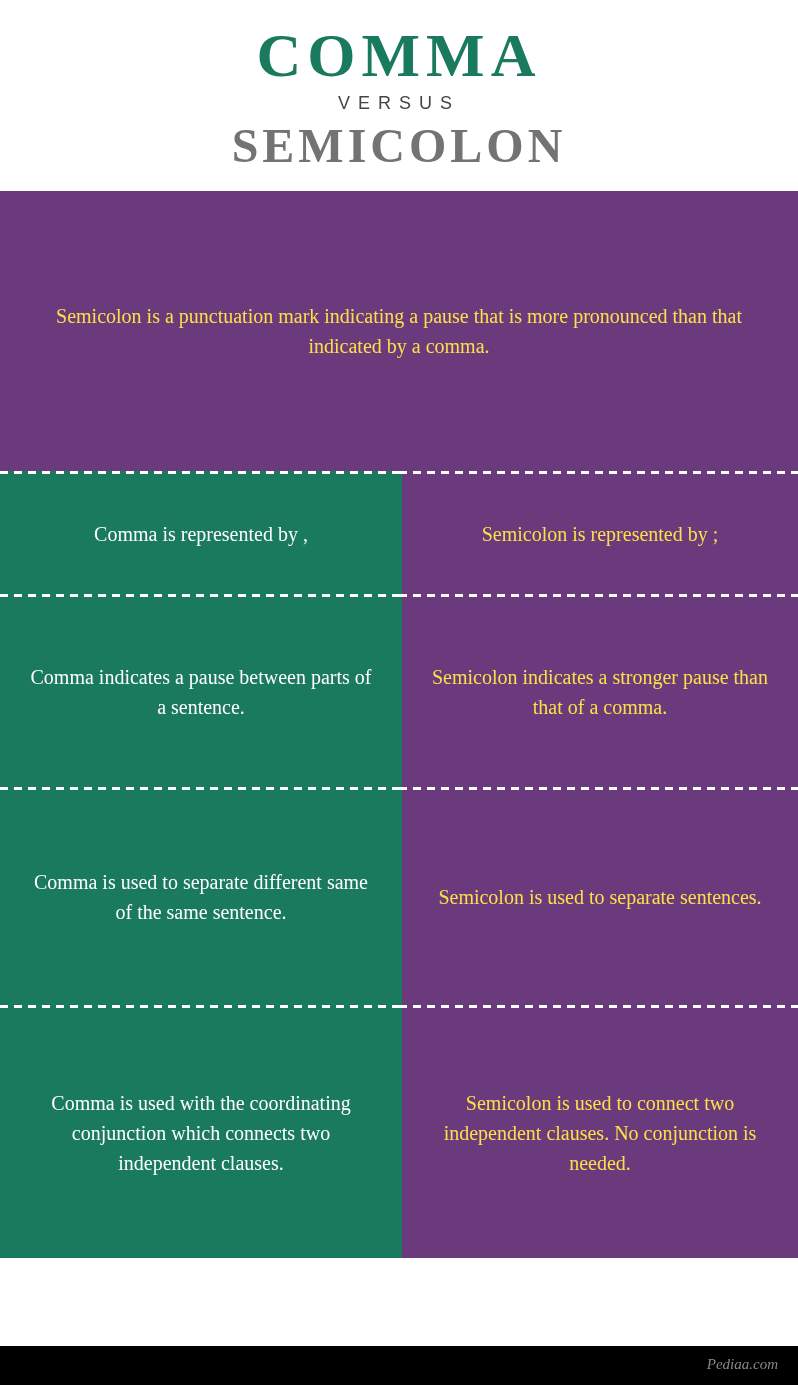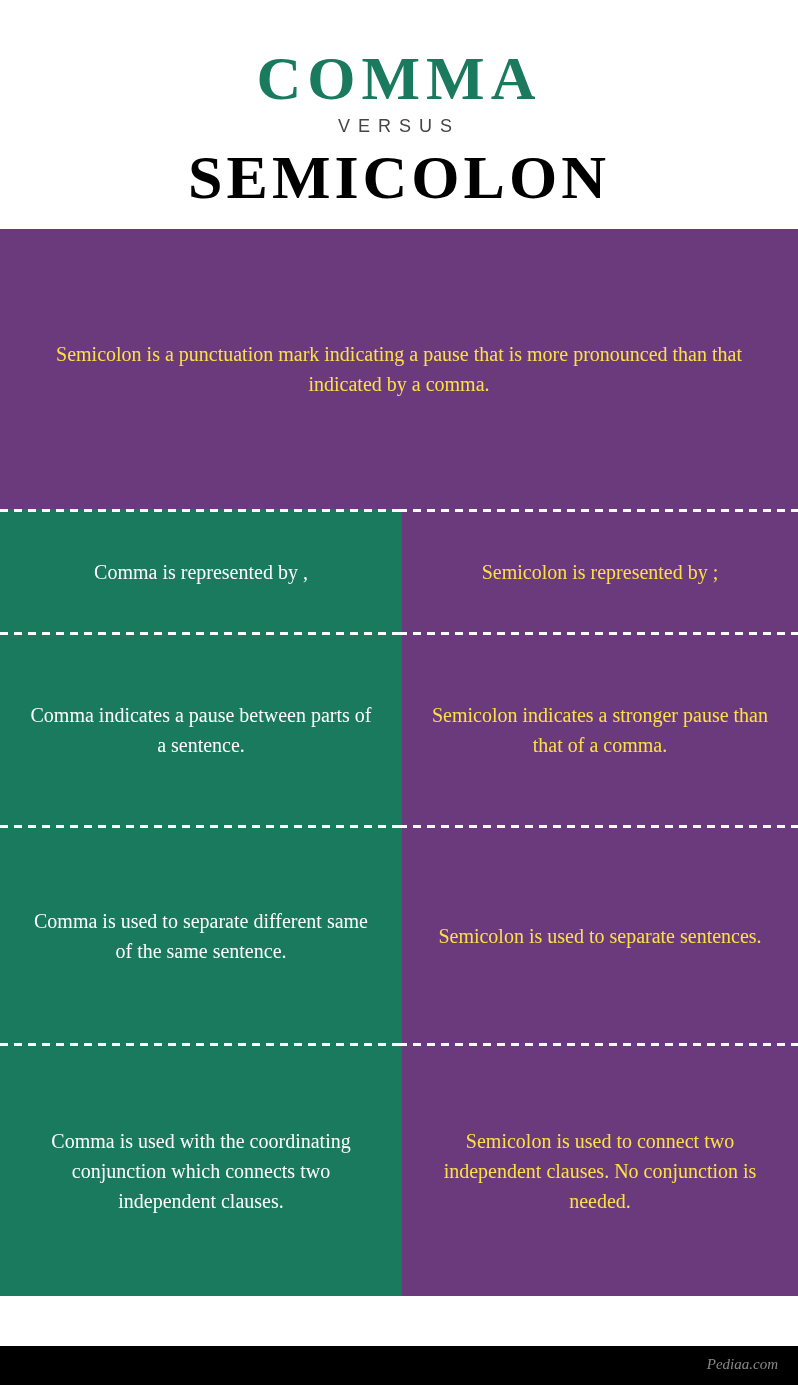--- a/index.html
+++ b/index.html
@@ -14,21 +14,21 @@
       width: 798px;
       min-height: 1385px;
       display: flex;
       flex-direction: column;
       align-items: center;
     }
 
     .header {
       width: 100%;
       text-align: center;
-      padding: 44px 20px 18px;
+      padding: 21px 20px 18px;
       background: #ffffff;
     }
 
     .title-comma {
       font-family: Georgia, serif;
       font-size: 62px;
       font-weight: bold;
       color: #1a7a5e;
       letter-spacing: 6px;
       line-height: 1.1;
@@ -38,23 +38,23 @@
       font-size: 18px;
       letter-spacing: 8px;
       color: #444444;
       margin: 4px 0 6px;
       font-family: Liberation Sans, sans-serif;
       font-weight: normal;
     }
 
     .title-semicolon {
       font-family: Georgia, serif;
-      font-size: 62px;
+      font-size: 48px;
       font-weight: bold;
-      color: #000000;
+      color: #737373;
       letter-spacing: 4px;
       line-height: 1.1;
     }
 
     .comparison-grid {
       width: 100%;
       display: flex;
       flex-direction: column;
       flex: 1;
     }

